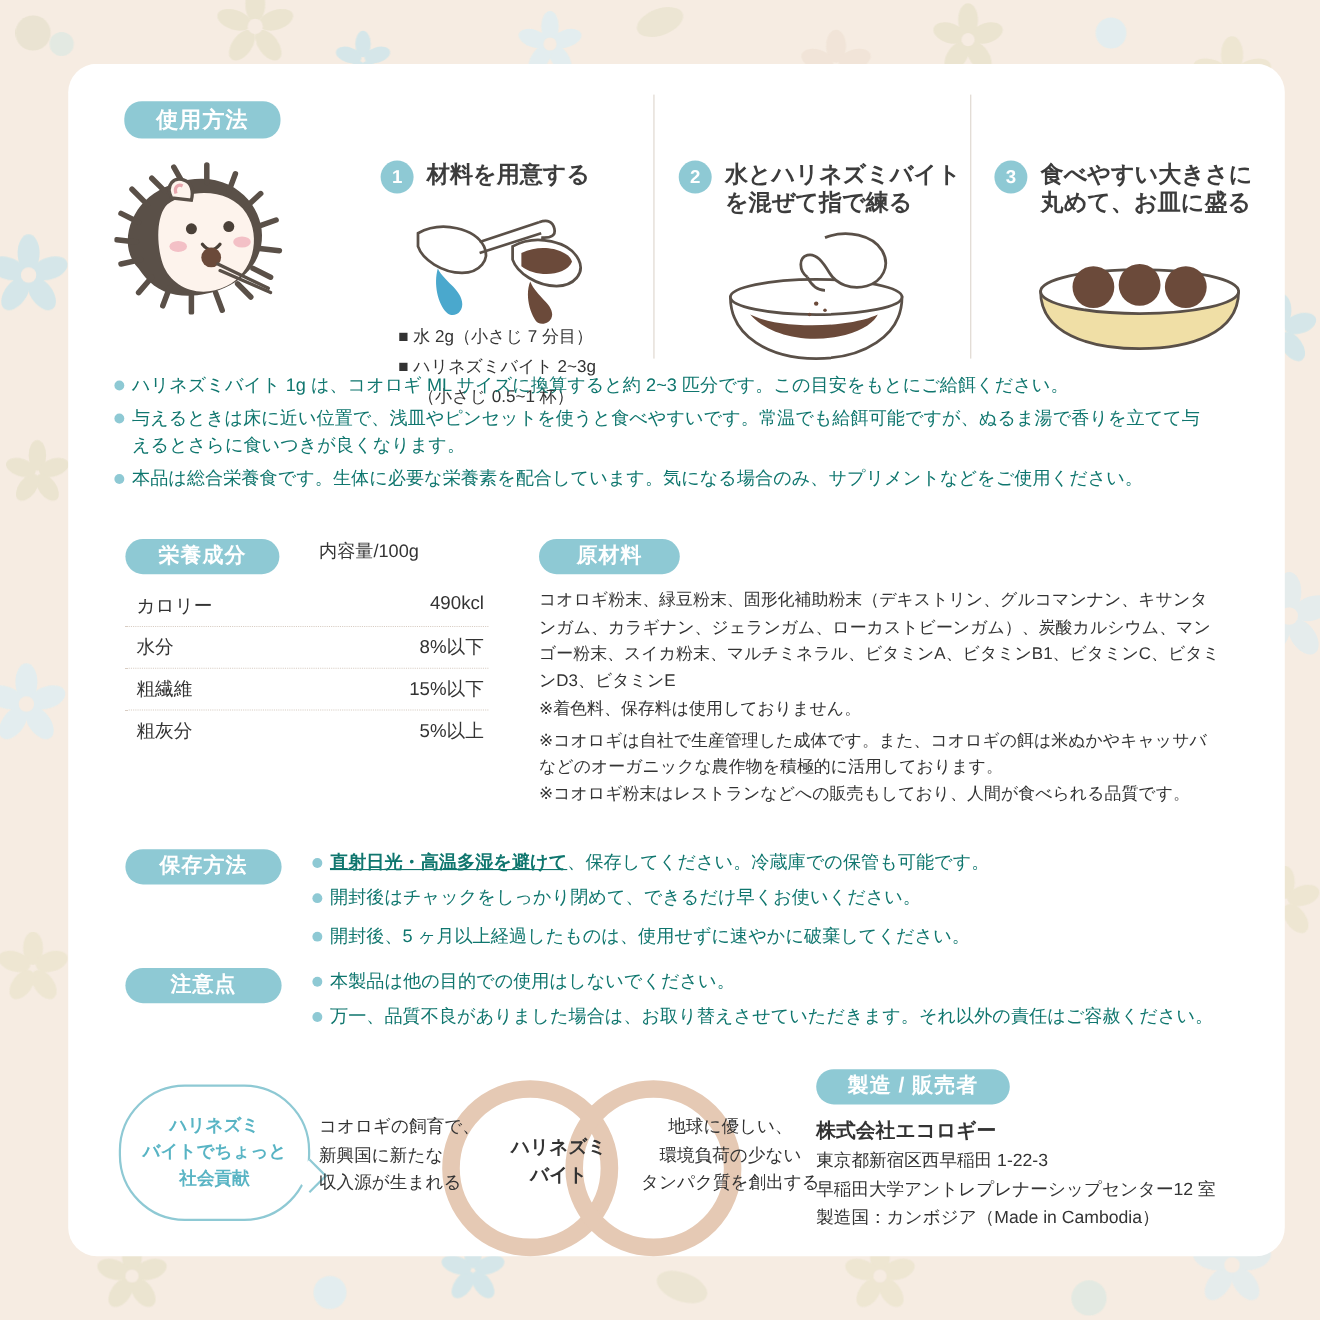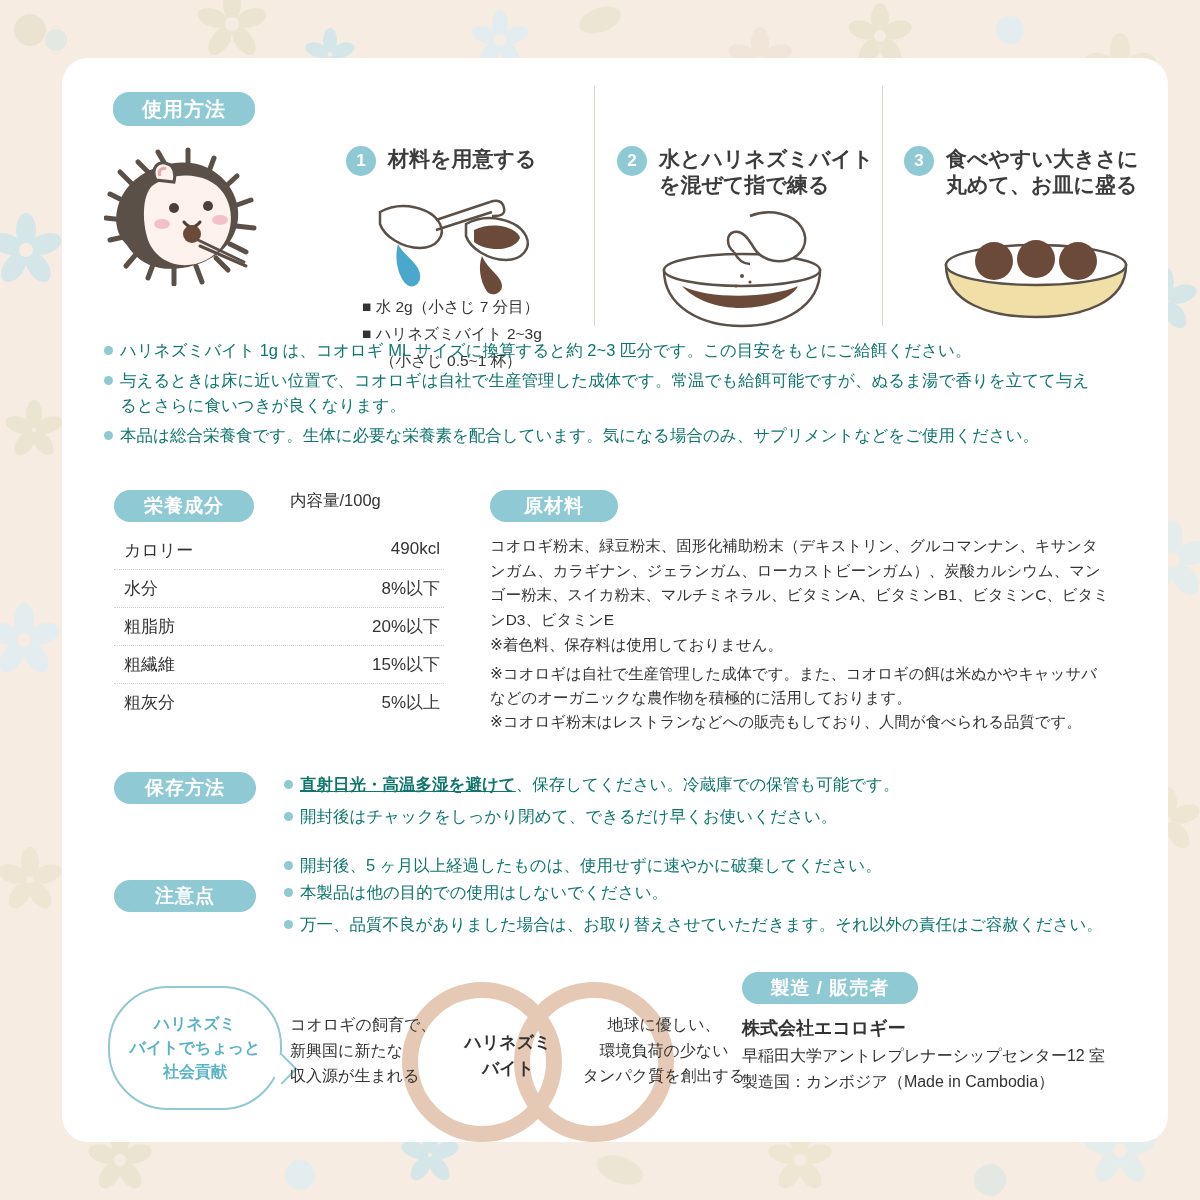--- a/index.html
+++ b/index.html
@@ -348,45 +348,41 @@
     </svg>
   </div>
 
   <div style="position:absolute;left:42px;top:280px;width:1000px;">
     <div class="bullet" style="margin-bottom:4px;">
       <div class="dot"></div>
       <p>ハリネズミバイト 1g は、コオロギ ML サイズに換算すると約 2~3 匹分です。この目安をもとにご給餌ください。</p>
     </div>
     <div class="bullet" style="margin-bottom:4px;">
       <div class="dot"></div>
-      <p>与えるときは床に近い位置で、コオロギは自社で生産管理した成体です。常温でも給餌可能ですが、ぬるま湯で香りを立てて与えるとさらに食いつきが良くなります。</p>
+      <p>与えるときは床に近い位置で、浅皿やピンセットを使うと食べやすいです。常温でも給餌可能ですが、ぬるま湯で香りを立てて与えるとさらに食いつきが良くなります。</p>
     </div>
     <div class="bullet">
       <div class="dot"></div>
       <p>本品は総合栄養食です。生体に必要な栄養素を配合しています。気になる場合のみ、サプリメントなどをご使用ください。</p>
     </div>
   </div>
 
   <div style="position:absolute;left:52px;top:432px;width:360px;">
     <div style="display:flex;align-items:flex-start;">
       <div class="pill" style="width:140px;height:32px;line-height:32px;font-size:19px;">栄養成分</div>
       <div style="font-size:16.5px;color:#333;margin-left:36px;">内容量/100g</div>
     </div>
     <div style="margin-top:10px;width:330px;">
       <div class="nutri-row">
         <span>カロリー</span>
         <span>490kcl</span>
       </div>
       <div class="nutri-row">
         <span>水分</span>
         <span>8%以下</span>
-      </div>
-      <div class="nutri-row">
-        <span>粗脂肪</span>
-        <span>20%以下</span>
       </div>
       <div class="nutri-row">
         <span>粗繊維</span>
         <span>15%以下</span>
       </div>
       <div class="nutri-row">
         <span>粗灰分</span>
         <span>5%以上</span>
       </div>
     </div>
@@ -401,21 +397,21 @@
   </div>
 
   <div style="position:absolute;left:52px;top:714px;width:1000px;">
     <div style="display:flex;align-items:flex-start;">
       <div class="pill" style="width:142px;height:32px;line-height:32px;font-size:19px;flex:0 0 142px;">保存方法</div>
       <div style="margin-left:28px;flex:1;">
         <div class="bullet" style="margin-bottom:6px;">
           <div class="dot"></div>
           <p><u style="font-weight:bold;">直射日光・高温多湿を避けて</u><span>、保存してください。冷蔵庫での保管も可能です。</span></p>
         </div>
-        <div class="bullet" style="margin-bottom:24px;">
+        <div class="bullet" style="margin-bottom:10px;">
           <div class="dot"></div>
           <p>開封後はチャックをしっかり閉めて、できるだけ早くお使いください。</p>
         </div>
         <div class="bullet">
           <div class="dot"></div>
           <p>開封後、5 ヶ月以上経過したものは、使用せずに速やかに破棄してください。</p>
         </div>
       </div>
     </div>
   </div>
@@ -454,18 +450,19 @@
     <div style="position:absolute;left:386px;top:72px;width:120px;text-align:center;font-size:17px;font-weight:bold;line-height:1.5;color:#333;white-space:pre-line;">ハリネズミ
 バイト</div>
 
     <div style="position:absolute;left:512px;top:54px;width:180px;text-align:center;font-size:16px;line-height:1.6;color:#333;white-space:pre-line;">地球に優しい、
 環境負荷の少ない
 タンパク質を創出する</div>
 
     <div style="position:absolute;left:680px;top:14px;width:380px;">
       <div class="pill" style="width:176px;height:32px;line-height:32px;font-size:19px;">製造 / 販売者</div>
       <div class="maker-text" style="margin-top:10px;font-weight:bold;font-size:18px;">株式会社エコロギー</div>
+      <div class="maker-text">東京都新宿区西早稲田 1-22-3</div>
       <div class="maker-text">早稲田大学アントレプレナーシップセンター12 室</div>
       <div class="maker-text">製造国：カンボジア（Made in Cambodia）</div>
     </div>
   </div>
 
 </div>
 
 </body></html>

